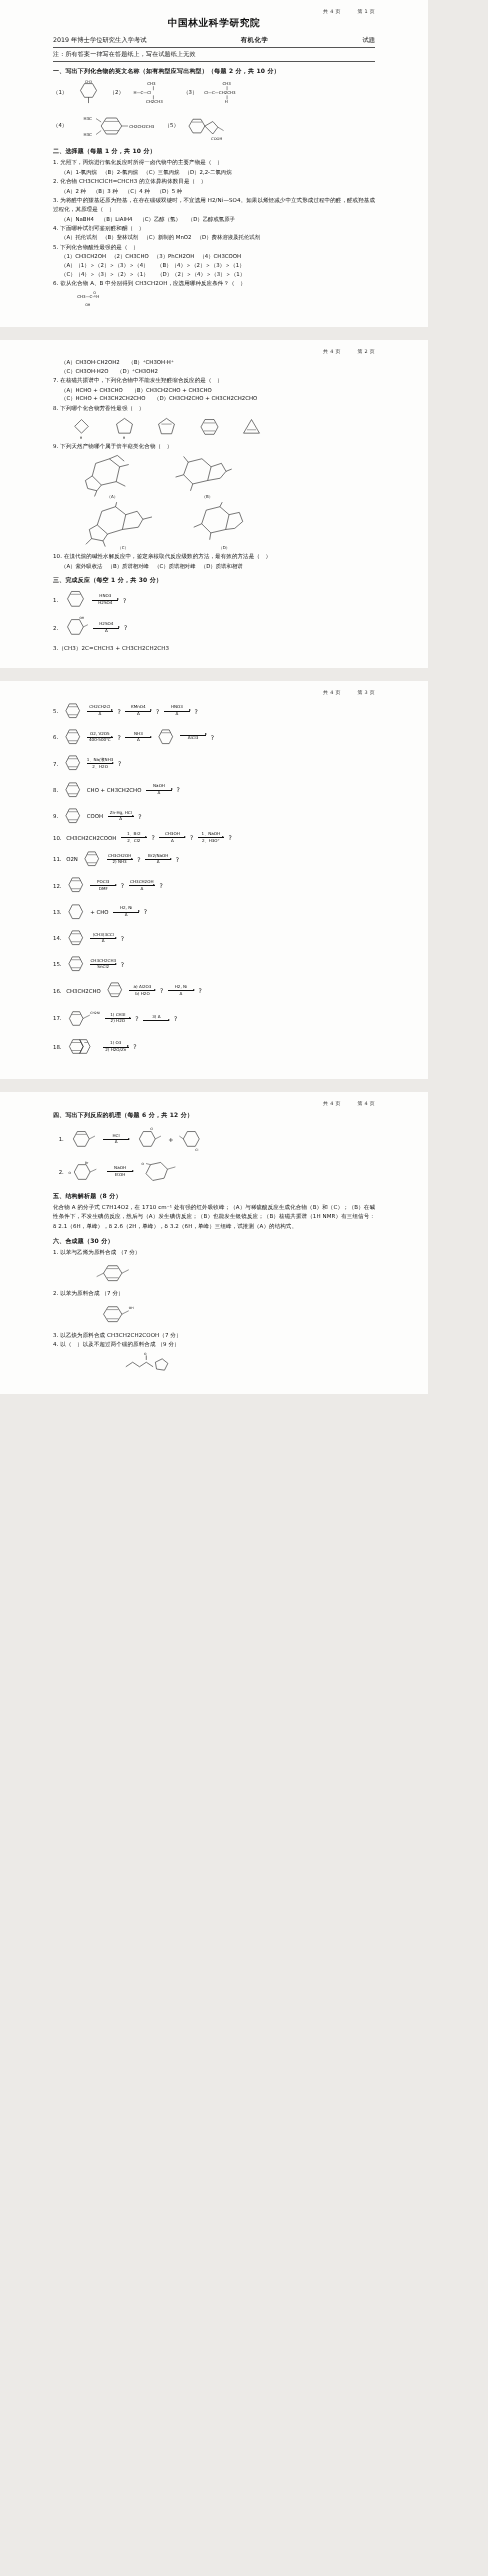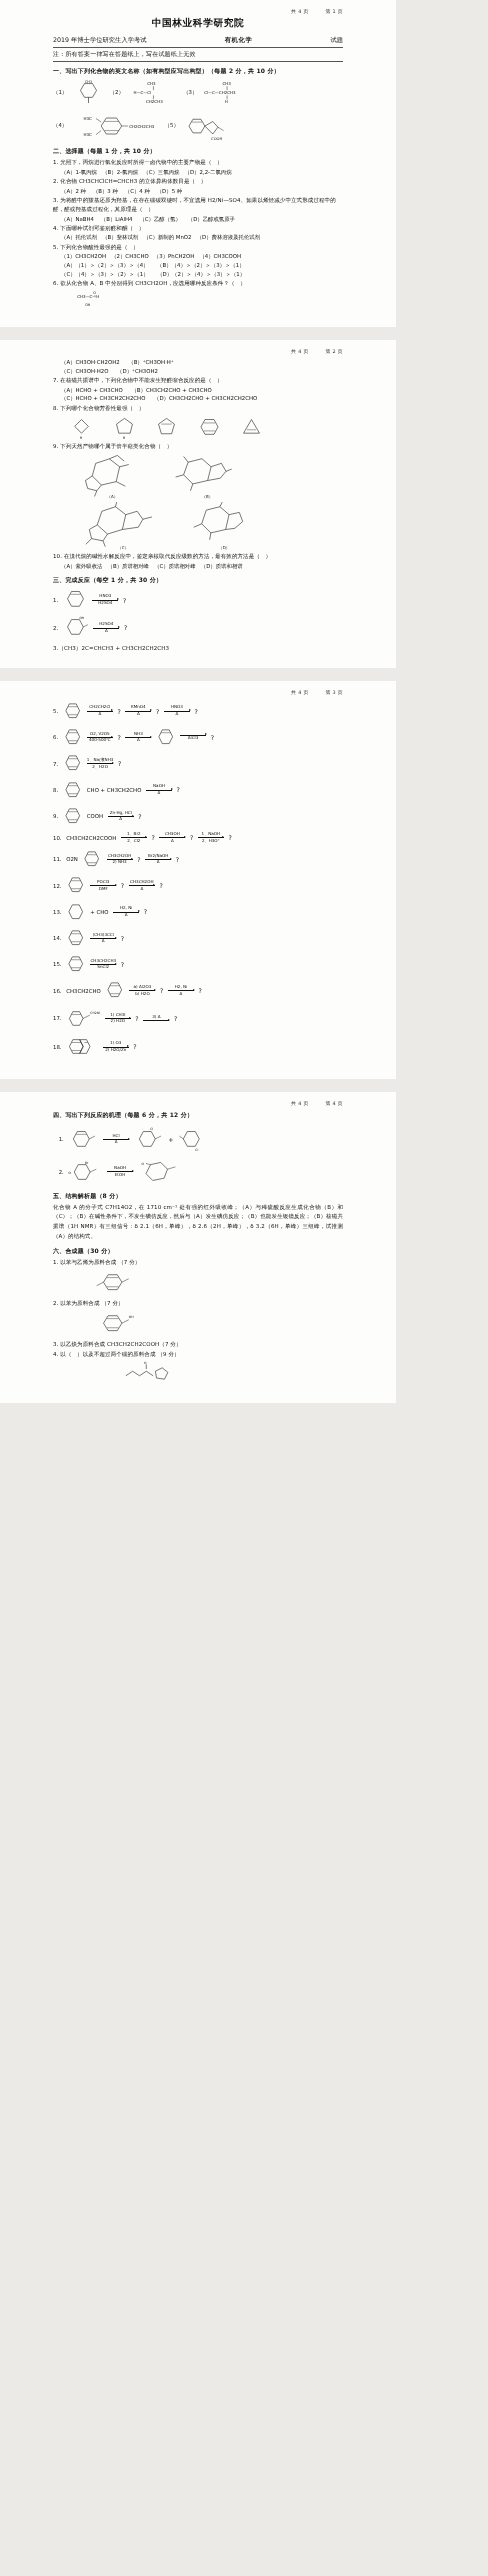--- a/index.html
+++ b/index.html
@@ -4,21 +4,21 @@
 <style>
   * { box-sizing: border-box; }
   html, body { margin:0; padding:0; }
   body {
     width: 488px;
     background: #eceae7;
     font-family: "DejaVu Sans", "Liberation Sans", sans-serif;
     color: #111;
   }
   .page {
-    width: 396px;
+    width: 428px;
     background: #fdfdfc;
     padding: 8px 53px 15px 53px;
     position: relative;
   }
   .gap { height: 12.6px; background: #eceae7; }
   .pghead {
     font-size: 4.9px;
     color: #333;
     text-align: right;
     letter-spacing: 0.3px;

